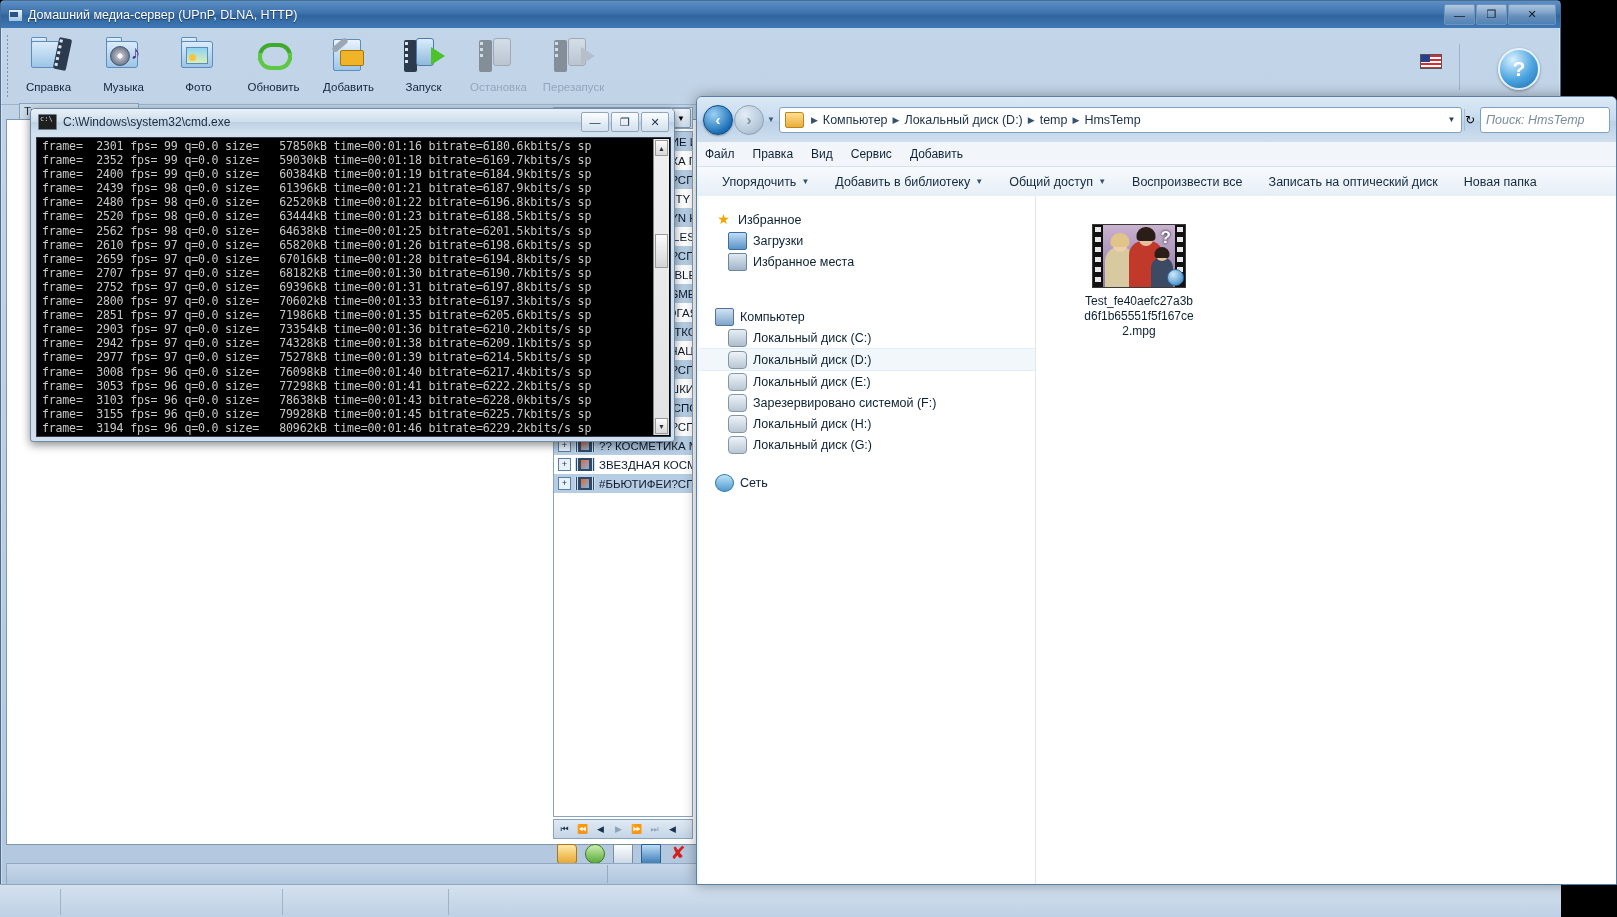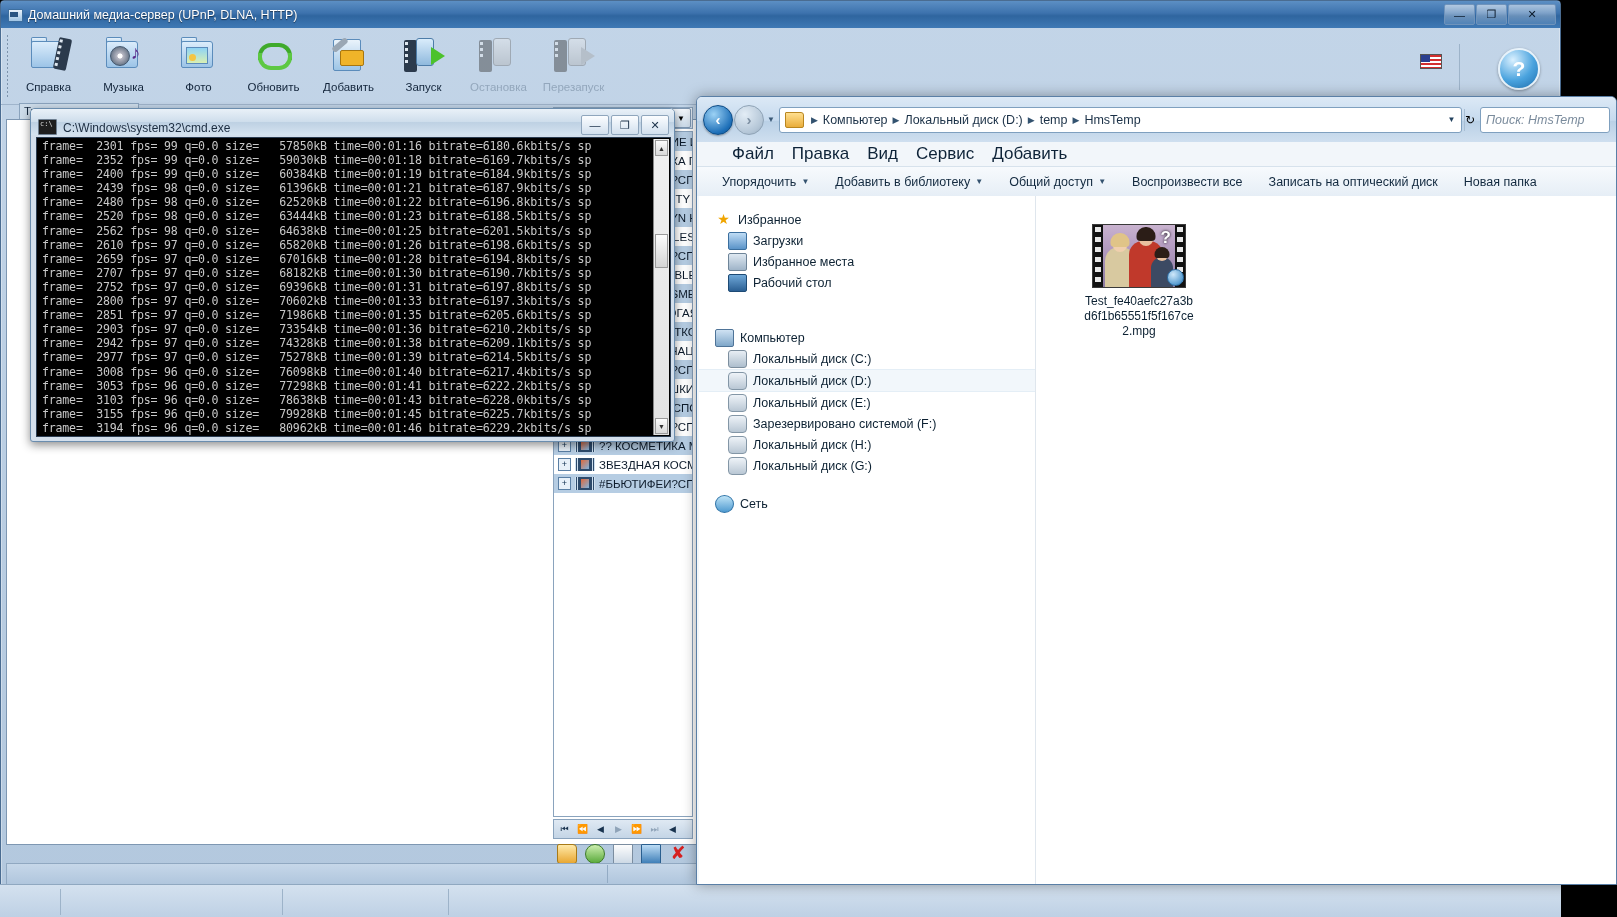--- a/index.html
+++ b/index.html
@@ -115,21 +115,21 @@
      font-size:9px;color:#18324e;}
   .pbtn.dim{color:#8fa3b8;}
   #hms-iconbar{position:absolute;top:734px;left:0;right:0;height:26px;display:flex;
      align-items:center;gap:8px;padding-left:4px;}
   .ibtn{width:18px;height:18px;position:relative;}
 
   
   #cmd{left:30px;top:108px;width:645px;height:334px;background:#d3dfec;
      border:1px solid #6b8dae;border-radius:5px 5px 3px 3px;
      box-shadow:0 3px 10px rgba(0,0,0,.45);}
-  #cmd-title{height:26px;display:flex;align-items:flex-end;padding-left:7px;
+  #cmd-title{height:26px;display:flex;align-items:center;padding-left:7px;
      background:linear-gradient(180deg,#e9f1f8 0%,#cfdeec 48%,#bed1e3 52%,#d5e3f0 100%);
      border-radius:4px 4px 0 0;color:#1b2c40;font-size:12px;}
   #cmd-ico{width:17px;height:14px;background:#1e1e1e;border:1px solid #6d7e90;margin-right:6px;
      position:relative;border-radius:1px;}
   #cmd-ico:after{content:"c:\\";position:absolute;left:1px;top:0px;color:#d8d8d8;font-size:7px;
      font-family:"DejaVu Sans Mono",monospace;}
   #cmd-btns{margin-left:auto;display:flex;gap:2px;padding-right:5px;}
   .cbtn{width:26px;height:18px;border:1px solid #8fa6bd;border-radius:2px;
      background:linear-gradient(180deg,#fbfdff,#d2e0ee);display:flex;align-items:center;
      justify-content:center;font-size:11px;color:#20364d;}
@@ -160,22 +160,22 @@
   #exp-drop{margin-left:3px;color:#3c5a78;font-size:8px;}
   #crumb{flex:1;margin-left:4px;height:24px;background:#fff;border:1px solid #7fa0bf;
      border-radius:3px;display:flex;align-items:center;padding:0 2px;font-size:12.5px;color:#1b3147;}
   #crumb .fico{width:17px;height:14px;margin:0 2px 0 3px;background:linear-gradient(180deg,#ffdf8f,#e9ad3b);
      border:1px solid #b9861f;border-radius:1px 3px 2px 2px;}
   #crumb .sepc{margin:0 5px;color:#33526f;font-size:9px;}
   #crumb .cdrop{margin-left:auto;width:15px;text-align:center;color:#23425f;font-size:8px;}
   #exp-search{width:118px;height:24px;margin-left:5px;background:#fff;border:1px solid #7fa0bf;
      border-radius:3px;display:flex;align-items:center;padding:0 5px;
      font-style:italic;color:#7a8b9c;font-size:12.5px;overflow:hidden;}
-  #exp-menu{height:24px;display:flex;align-items:center;gap:18px;padding-left:35px;
-     font-size:17px;color:#0e2338;background:#f2f6fa;}
+  #exp-menu{height:24px;display:flex;align-items:center;gap:18px;padding-left:8px;
+     font-size:12px;color:#0e2338;background:#f2f6fa;}
   #exp-cmdbar{height:29px;display:flex;align-items:center;gap:0;padding-left:12px;font-size:12.5px;
      color:#12293f;background:linear-gradient(180deg,#f7fafd,#e6eef6);
      border-top:1px solid #d7e2ec;border-bottom:1px solid #b8c9da;}
   .cmdItem{padding:0 13px;display:flex;align-items:center;gap:5px;height:100%;}
   .caret{font-size:8px;color:#33526f;}
   #exp-main{position:absolute;left:0;right:0;top:99px;bottom:0;display:flex;background:#fff;}
   #exp-nav{width:338px;background:#fff;border-right:1px solid #dfe6ed;padding-top:13px;position:relative;}
   #exp-nav:before{content:"";position:absolute;left:0;top:0;bottom:0;width:2px;background:#f3f7fa;}
   .navrow{height:21px;display:flex;align-items:center;font-size:12.5px;color:#0c2132;padding-left:18px;}
   .navrow.indent{padding-left:31px;}
@@ -576,24 +576,20 @@
           <span class="navico" style="color: rgb(240, 165, 0); font-size: 14px; line-height: 14px; text-align: center;">★</span>
           <span>Избранное</span>
         </div>
         <div class="navrow indent">
           <span class="navico" style="background: linear-gradient(rgb(191, 220, 245), rgb(90, 147, 200)); border: 1px solid rgb(58, 110, 158); border-radius: 2px;"></span>
           <span>Загрузки</span>
         </div>
         <div class="navrow indent">
           <span class="navico" style="background: linear-gradient(rgb(223, 233, 242), rgb(159, 180, 200)); border: 1px solid rgb(111, 133, 153); border-radius: 2px;"></span>
           <span>Избранное места</span>
-        </div>
-        <div class="navrow indent">
-          <span class="navico" style="background: linear-gradient(rgb(111, 168, 216), rgb(43, 95, 147)); border: 1px solid rgb(29, 74, 117); border-radius: 2px;"></span>
-          <span>Рабочий стол</span>
         </div>
         <div class="gap"></div>
         <div class="gap"></div>
         <div class="navrow">
           <span class="navico" style="background: linear-gradient(rgb(207, 226, 243), rgb(127, 167, 201)); border: 1px solid rgb(79, 116, 152); border-radius: 2px;"></span>
           <span>Компьютер</span>
         </div>
         <div class="navrow indent">
           <span class="navico" style="background: linear-gradient(rgb(232, 238, 244), rgb(173, 190, 205)); border: 1px solid rgb(124, 142, 158); border-radius: 3px;"></span>
           <span>Локальный диск (C:)</span>

